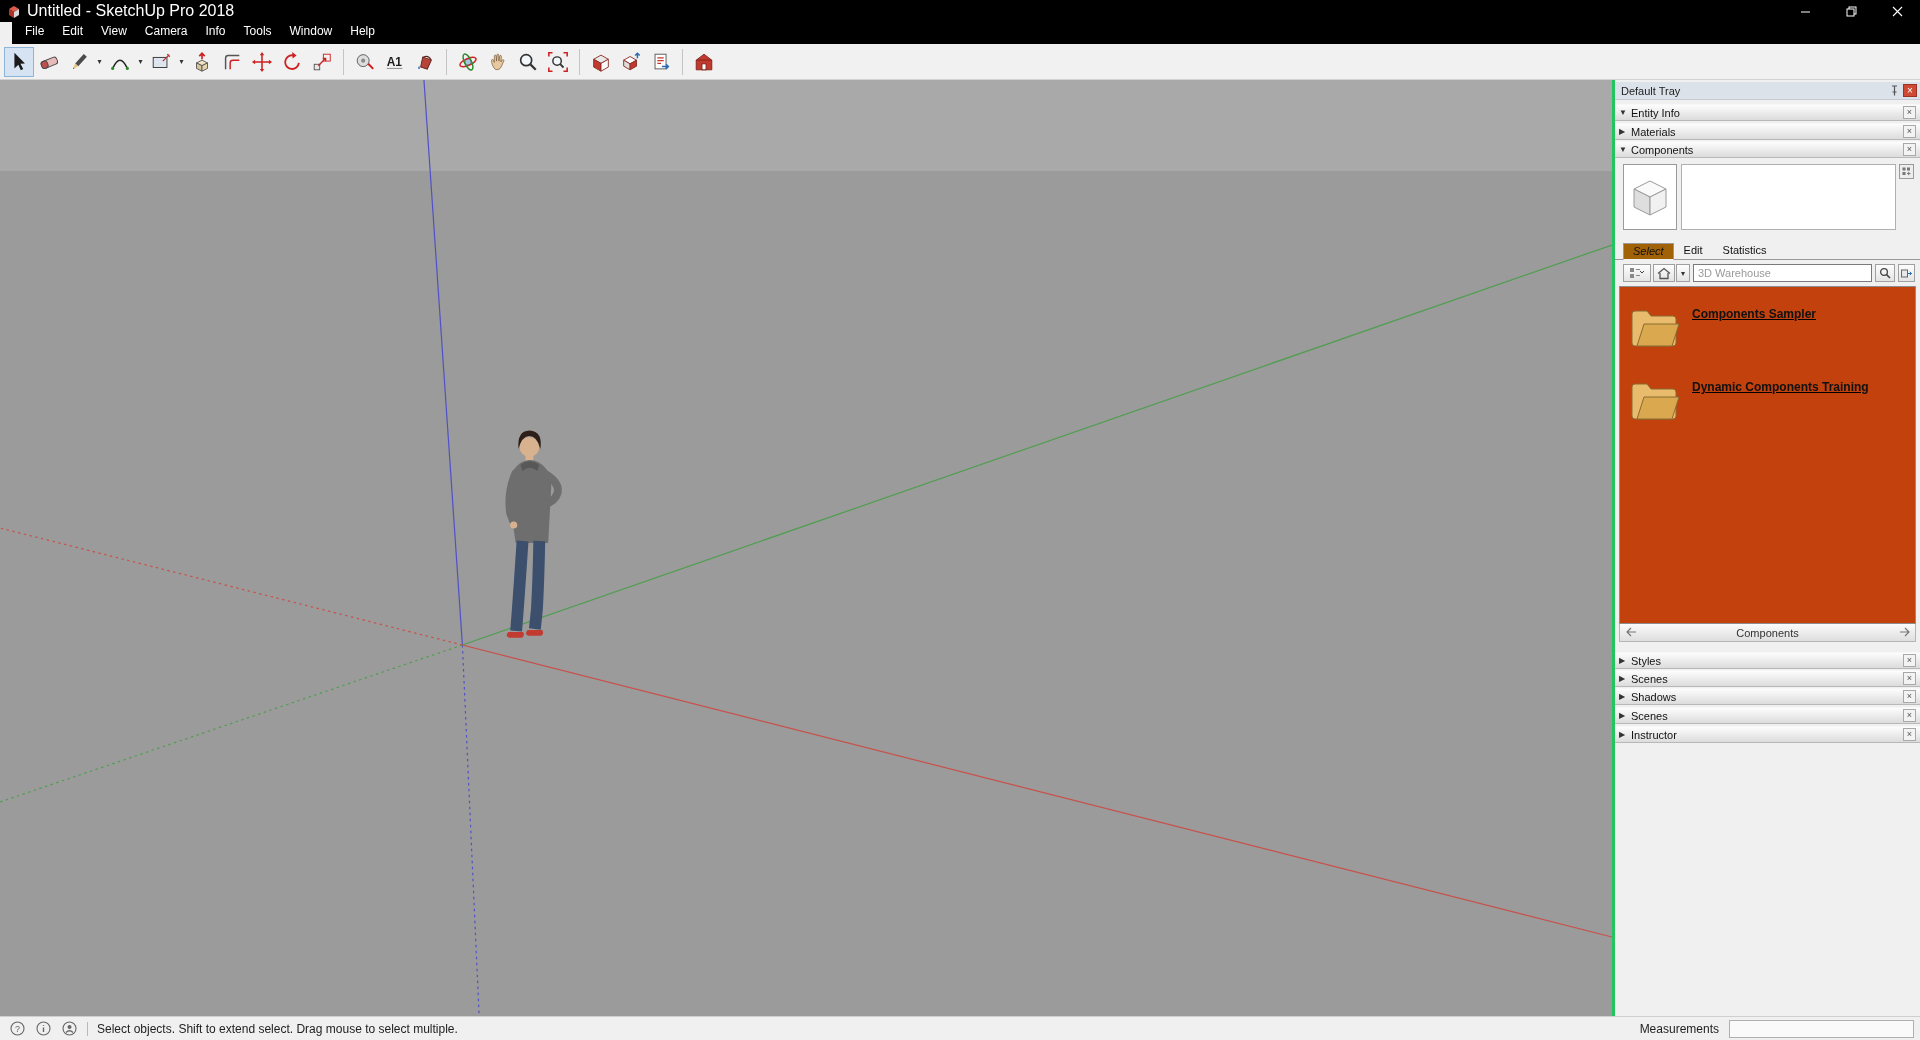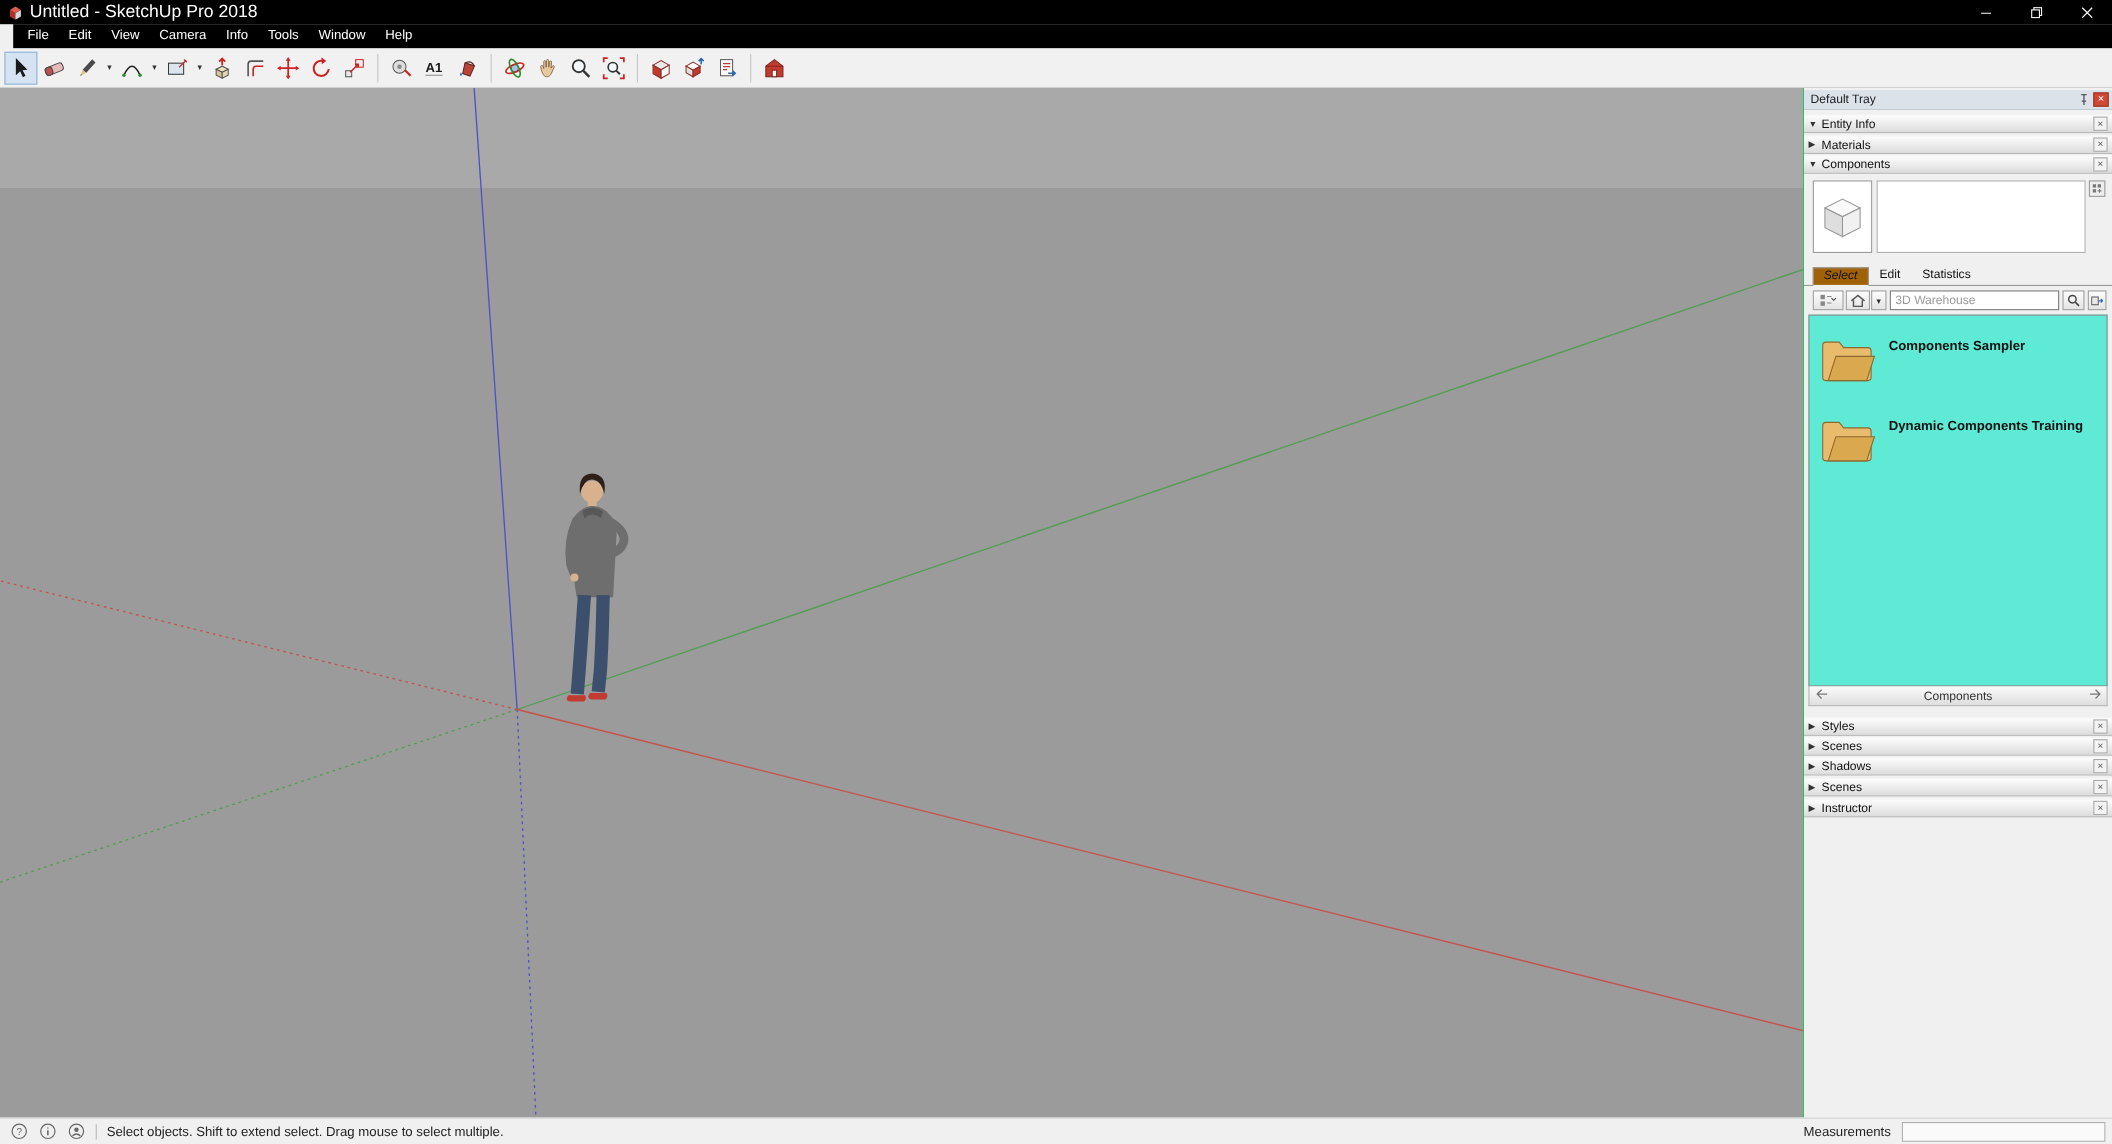--- a/index.html
+++ b/index.html
@@ -26,21 +26,21 @@
   .icon-btn.selected { background:#d5e3f2; border:1px solid #8fb4d9; }
   .dd-caret { width:11px; height:30px; display:flex; align-items:center; justify-content:center; font-size:8px; color:#333; }
   .tb-sep { width:1px; height:26px; background:#c5c5c5; margin:0 6px; }
 
   
   .main { position:absolute; top:80px; left:0; width:1920px; height:936px; display:flex; }
   .viewport { flex:1; position:relative; background:#9c9c9c; }
   .viewport svg { display:block; width:100%; height:100%; }
 
   
-  .tray { width:281px; height:936px; background:#f0f0f0; border-left:1px solid #22c55e; overflow:hidden; }
+  .tray { width:308px; height:936px; background:#f0f0f0; border-left:3px solid #22c55e; overflow:hidden; }
   .tray-titlebar { height:18px; margin-top:2px; background:#dbe2ea; display:flex; align-items:center;
                    padding:0 3px 0 6px; font-size:11px; color:#222; border-bottom:1px solid #c3cbd4; }
   .tray-titlebar .spacer { flex:1; }
   .tray-close-red { width:14px; height:13px; background:#cf4a35; color:#fff; font-size:10px; line-height:12px;
                     text-align:center; border:1px solid #9c3222; margin-left:3px; }
   .sec-header { height:17px; display:flex; align-items:center; padding:0 4px;
                 background:linear-gradient(#fdfdfd,#dcdcdc); border-top:1px solid #f7f7f7; border-bottom:1px solid #b8b8b8;
                 font-size:11px; color:#111; }
   .sec-header .tri { font-size:8px; width:12px; color:#333; }
   .sec-header .spacer { flex:1; }
@@ -57,21 +57,21 @@
                    display:flex; align-items:center; justify-content:center; }
   .comp-tabs { height:18px; display:flex; align-items:flex-end; padding-left:8px; border-bottom:1px solid #999; }
   .tab { font-size:11px; padding:1px 9px 2px 9px; color:#111; border:1px solid transparent; }
   .tab.active { background:#a16207; border:1px solid #999; border-bottom:1px solid #f0f0f0; position:relative; top:1px;font-style:italic; }
   .comp-controls { height:26px; display:flex; align-items:center; padding:0 5px 0 8px; }
   .mini-btn { height:18px; border:1px solid #a0a0a0; background:linear-gradient(#fdfdfd,#e4e4e4);
               display:flex; align-items:center; justify-content:center; }
   .comp-search { flex:1; height:18px; border:1px solid #7a7a7a; background:#fff; font-size:11px; padding:0 4px;
                  margin:0 3px; color:#444; font-family:"Liberation Sans",sans-serif; }
   .comp-search::placeholder { color:#9a9a9a; }
-  .comp-list { height:338px; background:#5eead4; border:1px solid #8d8d8d; margin:0 4px; padding-top:13px; overflow:hidden; }
+  .comp-list { height:338px; background:#c2410c; border:1px solid #8d8d8d; margin:0 4px; padding-top:13px; overflow:hidden;text-decoration:underline; }
   .comp-item { display:flex; padding:2px 8px 0 8px; height:73px; }
   .comp-item .label { font-size:12px; font-weight:bold; color:#111; margin:5px 0 0 12px; }
   .comp-footer { height:18px; margin:0 4px; background:linear-gradient(#fbfbfb,#dedede); border:1px solid #b5b5b5; border-top:none;
                  display:flex; align-items:center; font-size:11px; color:#333; padding:0 4px; }
   .comp-footer .spacer { flex:1; }
   .nav-arrow { font-size:10px; color:#666; width:14px; text-align:center; }
 
   
   .statusbar { position:absolute; bottom:0; left:0; width:1920px; height:24px; background:#f0f0f0;
                border-top:1px solid #cfcfcf; display:flex; align-items:center; font-size:12px; color:#222; }

